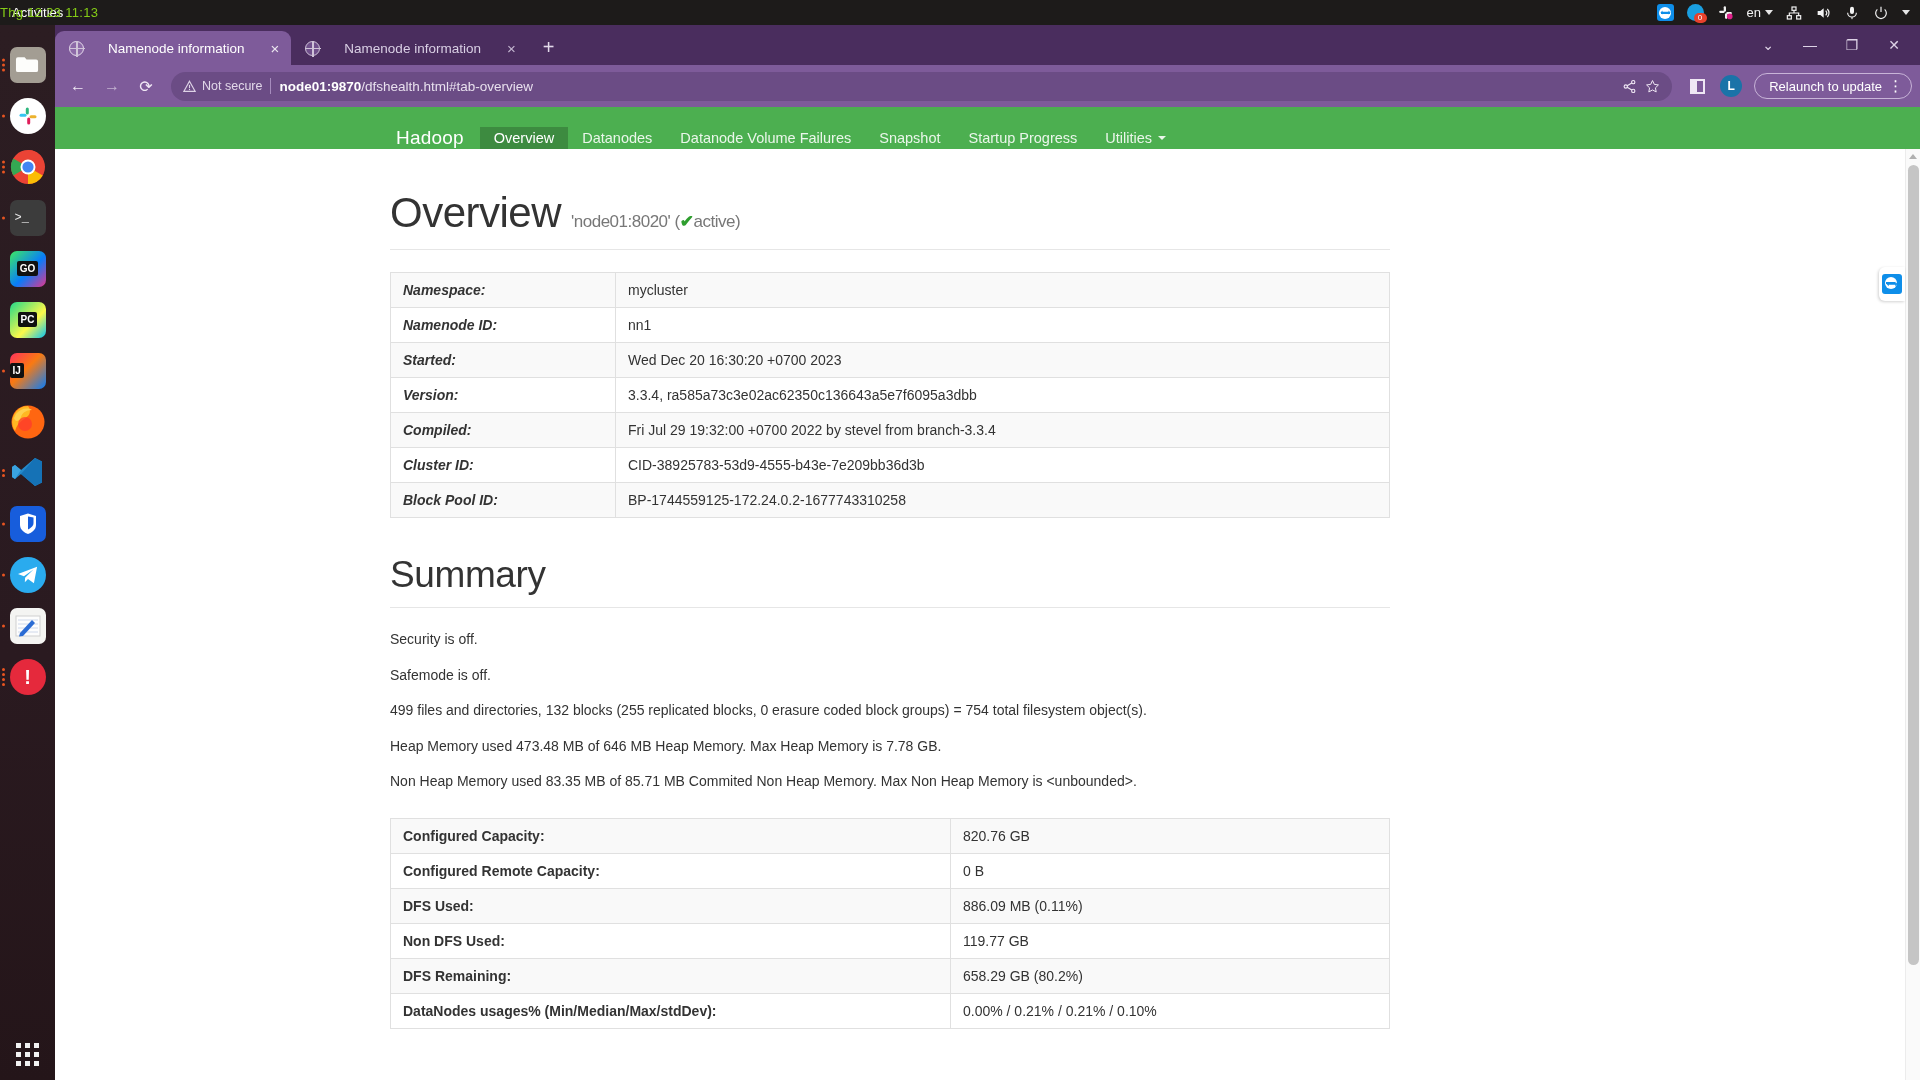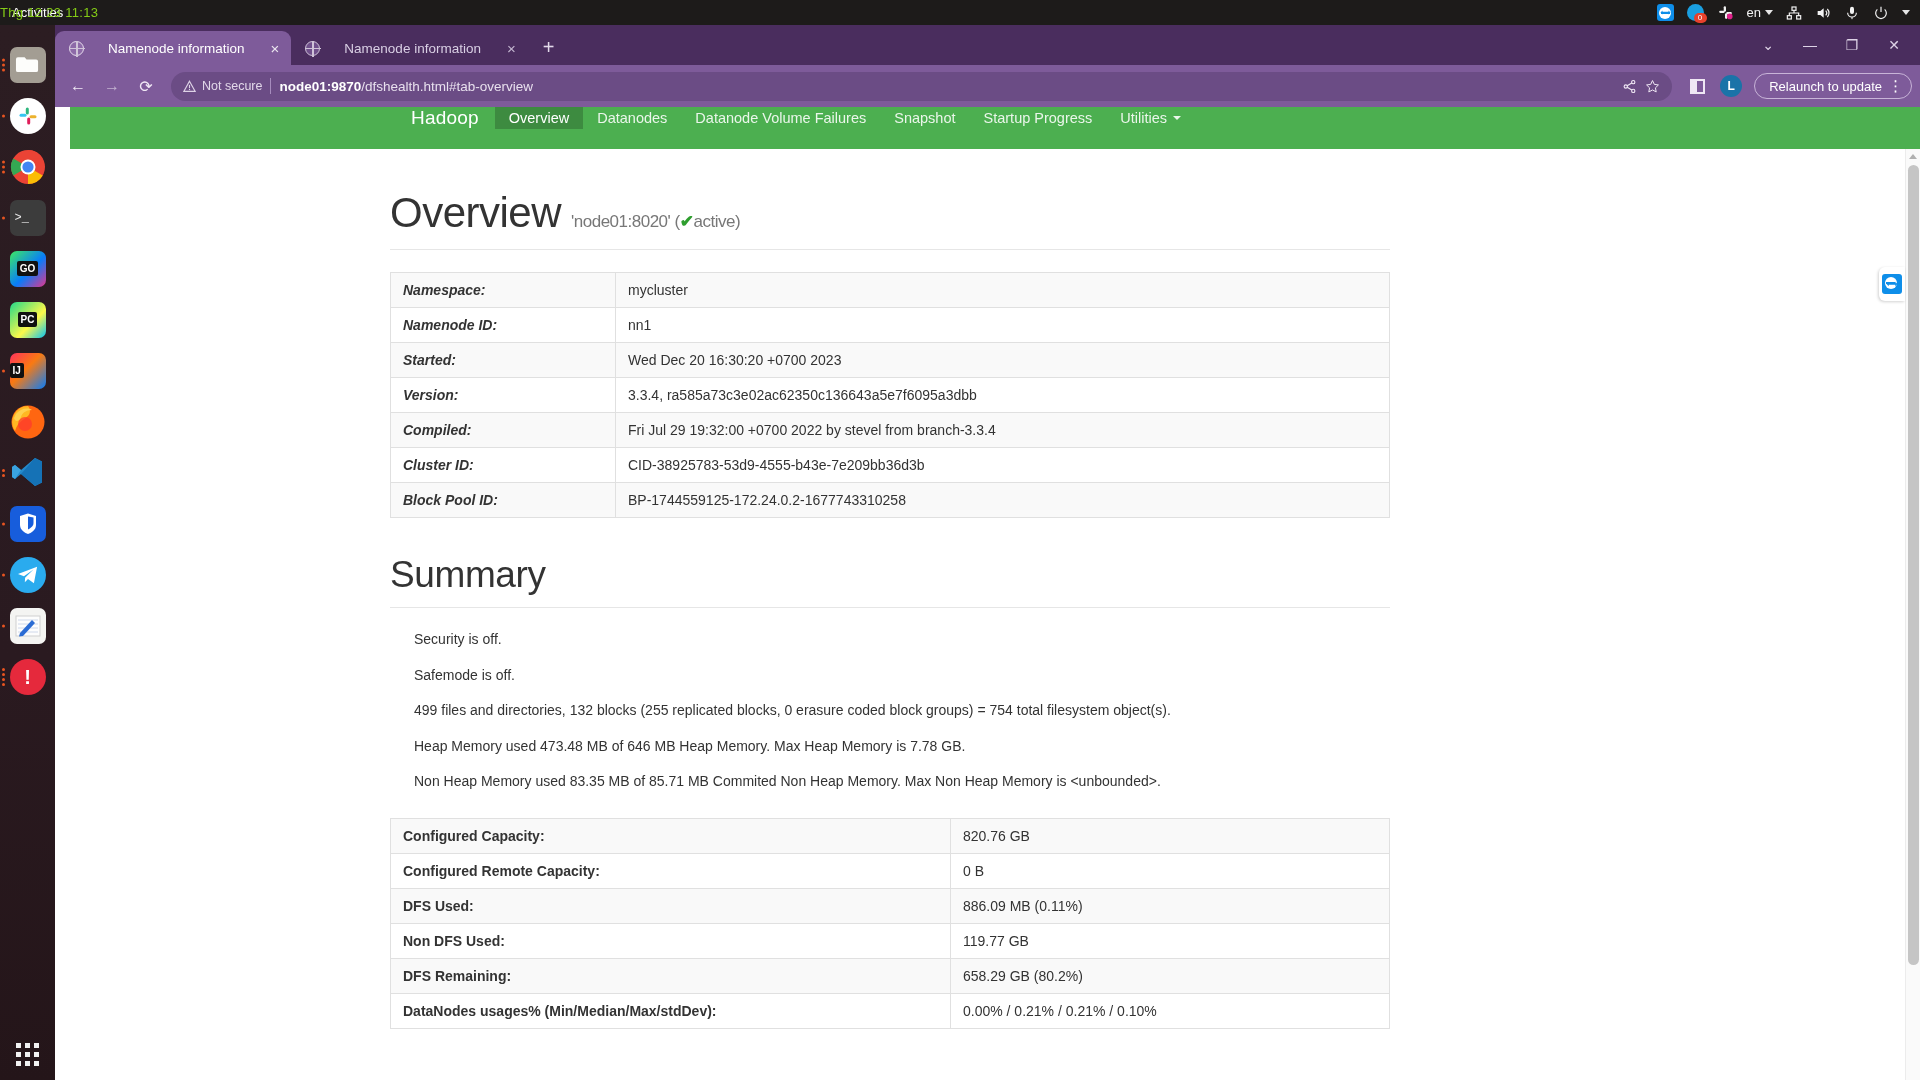--- a/index.html
+++ b/index.html
@@ -165,23 +165,22 @@
   }
   .sq-ico { width: 15px; height: 15px; border: 2px solid #efe7f4; }
   .sq-ico i { display:block; width:5px; height:11px; background:#efe7f4; }
 
   
   #viewport {
     position: relative; height: 973px; background: #ffffff; overflow: hidden;
   }
   #navbar {
     height: 42px; background: #4caf50;
-    display: flex; align-items: flex-start;
+    display: flex; align-items: flex-end;
     padding-left: 0;
-    margin-left: 15px;
   }
   #navbar .inner { display:flex; align-items: stretch; margin-left: 325px; }
   .brand {
     color: #fff; font-size: 19px; display: flex; align-items: center;
     padding: 0 16px; letter-spacing: .2px;
   }
   .nav-link {
     color: #eaf6ea; font-size: 14.5px; display: flex; align-items: center;
     padding: 0 14px; white-space: nowrap;
   }
@@ -214,21 +213,21 @@
   table.dfs { width: 1000px; border-collapse: collapse; font-size: 14px; }
   table.dfs td { border: 1px solid #e0e0e0; padding: 9px 12px; vertical-align: middle; }
   table.dfs tr:nth-child(odd) td { background: #f9f9f9; }
   table.dfs tr:nth-child(even) td { background: #ffffff; }
   table.dfs td.k { font-weight: 700; color: #333; }
   table.dfs td.v { color: #333; }
   table.t1 td.k { width: 225px; font-style: italic; }
   table.t2 td.k { width: 560px; }
 
   p.summary { font-size: 14px; color: #333; margin: 0 0 16px 0; line-height: 1.4; }
-  #summary-block { margin-top: 22px; margin-bottom: 26px; margin-left: 24px; }
+  #summary-block { margin-top: 22px; margin-bottom: 26px; }
 
   
   #pagescroll {
     position: absolute; right: 0; top: 42px; width: 15px; bottom: 0;
     background: #fafafa; border-left: 1px solid #ececec;
   }
   #pagescroll .up {
     height: 15px; display:flex; align-items:center; justify-content:center;
   }
   #pagescroll .up b {

